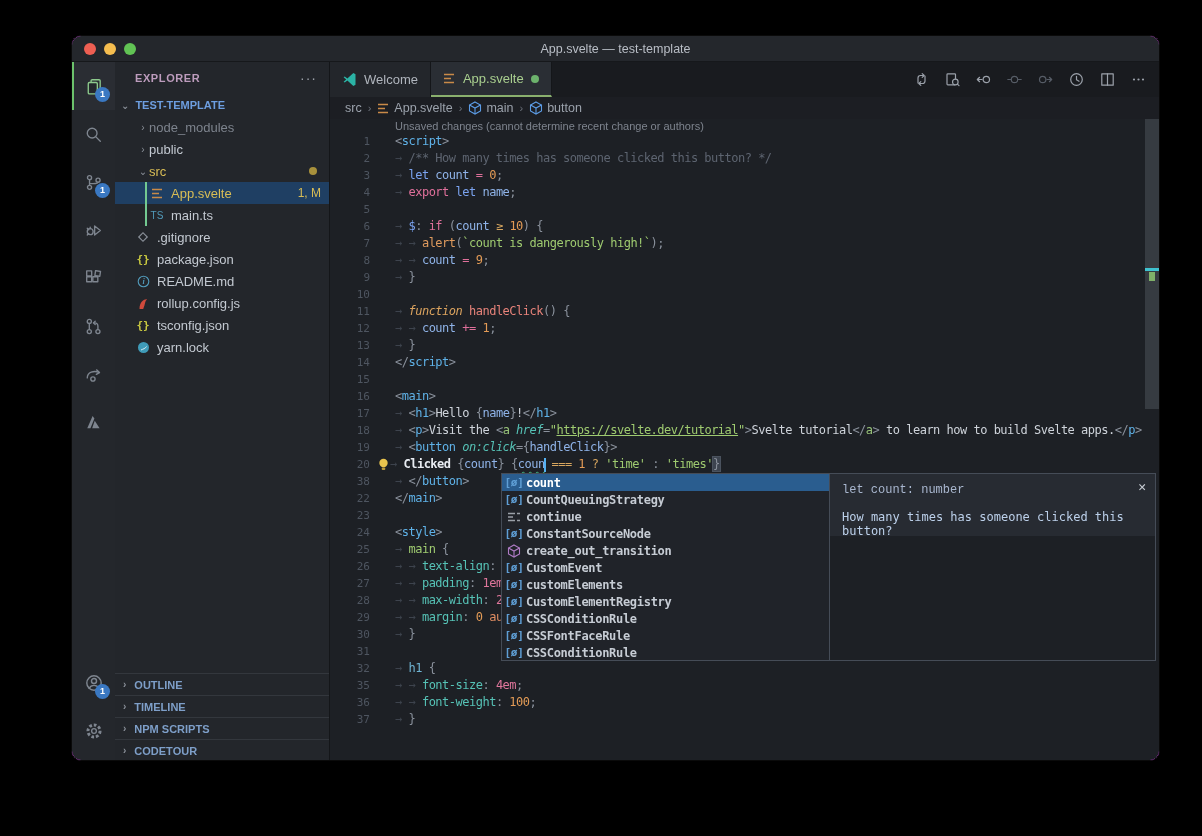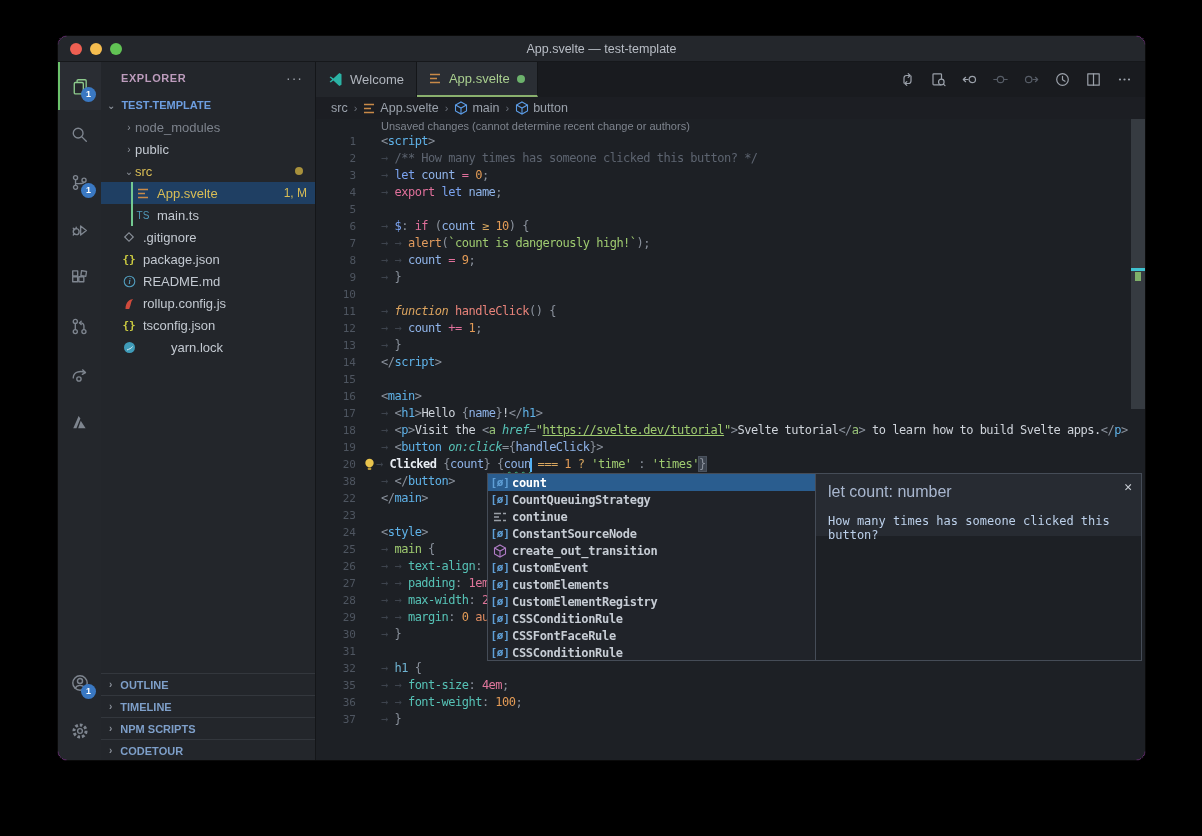--- a/index.html
+++ b/index.html
@@ -1,18 +1,18 @@
 <!DOCTYPE html>
 <html><head>
 <meta charset="utf-8">
 <style>
   * { margin:0; padding:0; box-sizing:border-box; }
   html,body { width:1202px; height:836px; background:#000; overflow:hidden;
               font-family:"Liberation Sans","DejaVu Sans",sans-serif; }
-  .window { position:absolute; left:57px; top:35px; width:1089px; height:726px;
+  .window { position:absolute; left:71px; top:35px; width:1089px; height:726px;
             background:#d946ef; border-radius:10px; overflow:hidden; border:1px solid #0a0a0a; }
   
   .titlebar { height:26px; background:#24272c; position:relative; border-bottom:1px solid #16181b; }
   .lights { position:absolute; left:12px; top:7px; display:flex; gap:8px; }
   .light { width:12px; height:12px; border-radius:50%; }
   .title { text-align:center; line-height:26px; font-size:12.5px; color:#b9bec6; }
   
   .mainrow { display:flex; height:699px; }
   .activitybar { width:43px; background:#24272c; display:flex; flex-direction:column; align-items:center; position:relative; }
   .ab-item { width:43px; height:48px; display:flex; align-items:center; justify-content:center; color:#7e858f; position:relative; }
@@ -73,21 +73,21 @@
   
   .suggest { position:absolute; left:171px; top:354px; width:329px; height:188px; background:#202329;
              border:1px solid #454c57; z-index:30; overflow:hidden; }
   .sitem { height:17px; display:flex; align-items:center; font-family:"DejaVu Sans Mono",monospace; font-size:12px; font-weight:bold; color:#c6ccd4; letter-spacing:-0.3px; }
   .sitem.selected { background:#2a5d8f; color:#fff; }
   .sitem .kico { width:24px; text-align:center; flex:none; font-size:11px; }
   
   .docs { position:absolute; left:500px; top:354px; width:326px; height:188px; background:#1d2025;
           border:1px solid #454c57; border-left:none; z-index:29; }
   .docs .dhead { height:62px; background:#272b32; position:relative; padding:9px 24px 0 12px; }
-  .docs .sig { font-family:Liberation Sans, sans-serif; font-size:16px; color:#a9b7cf; }
+  .docs .sig { font-family:Liberation Mono, monospace; font-size:12px; color:#a9b7cf; }
   .docs .desc { margin-top:13px; font-size:12px; color:#bcd0ea; }
   .docs .close { position:absolute; top:5px; right:9px; color:#c8cdd4; font-size:13px; cursor:default; }
   
   .sbar { position:absolute; right:0; top:0; width:14px; height:100%; z-index:40; }
   .sbar .slider { position:absolute; top:0; right:0; width:14px; height:290px; background:rgba(121,129,141,.28); }
   .sbar .cmark { position:absolute; top:149px; right:0; width:14px; height:3px; background:#3fc2d0; }
   .sbar .gmark { position:absolute; top:153px; right:4px; width:6px; height:9px; background:#7fb069; }
   svg { display:block; }
 </style>
 </head>
@@ -254,21 +254,21 @@
               </svg>
             </span>
             <span>rollup.config.js</span>
           </div>
           <div class="trow" style="padding-left: 20px;">
             <span class="ficon">
               <span style="color:#cbcb41;font-size:11px;font-family:'DejaVu Sans Mono',monospace">{}</span>
             </span>
             <span>tsconfig.json</span>
           </div>
-          <div class="trow" style="padding-left: 20px; gap: 28px;">
+          <div class="trow" style="padding-left: 20px;">
             <span class="ficon">
               <svg width="13" height="13" viewBox="0 0 13 13">
                 <circle cx="6.5" cy="6.5" r="5.5" fill="#3f9bb8"></circle>
                 <path d="M4 9 C6 8 8.5 7.5 9.5 5.5" stroke="#dceef5" stroke-width="1" fill="none"></path>
               </svg>
             </span>
             <span>yarn.lock</span>
           </div>
           <div class="guide" style="top: 66px; height: 44px;"></div>
         </div>

